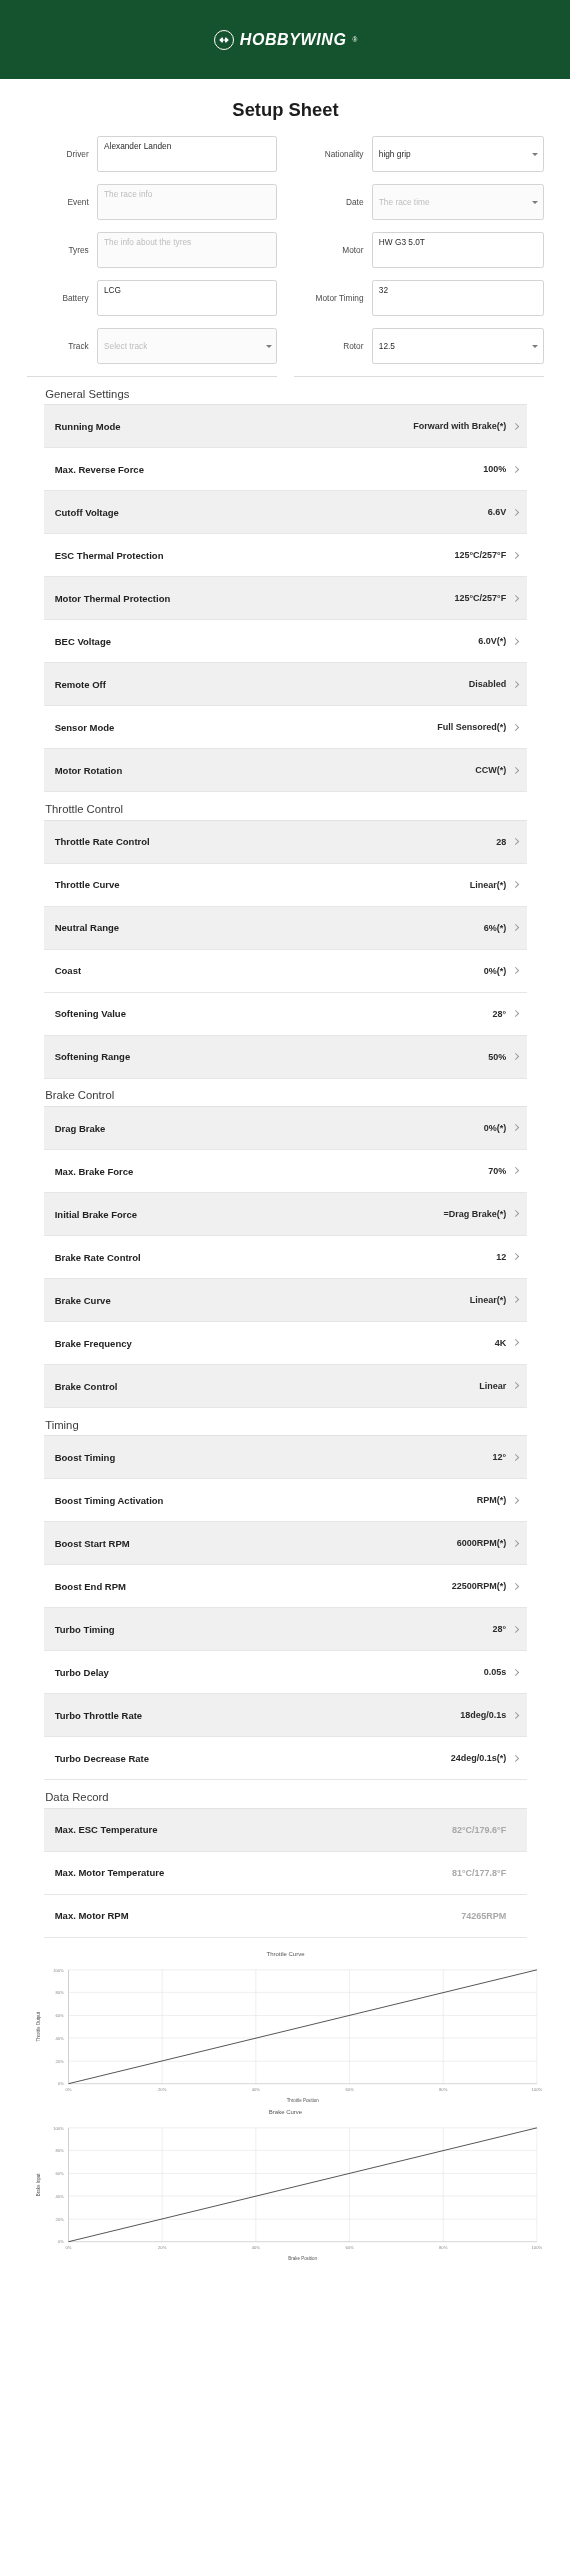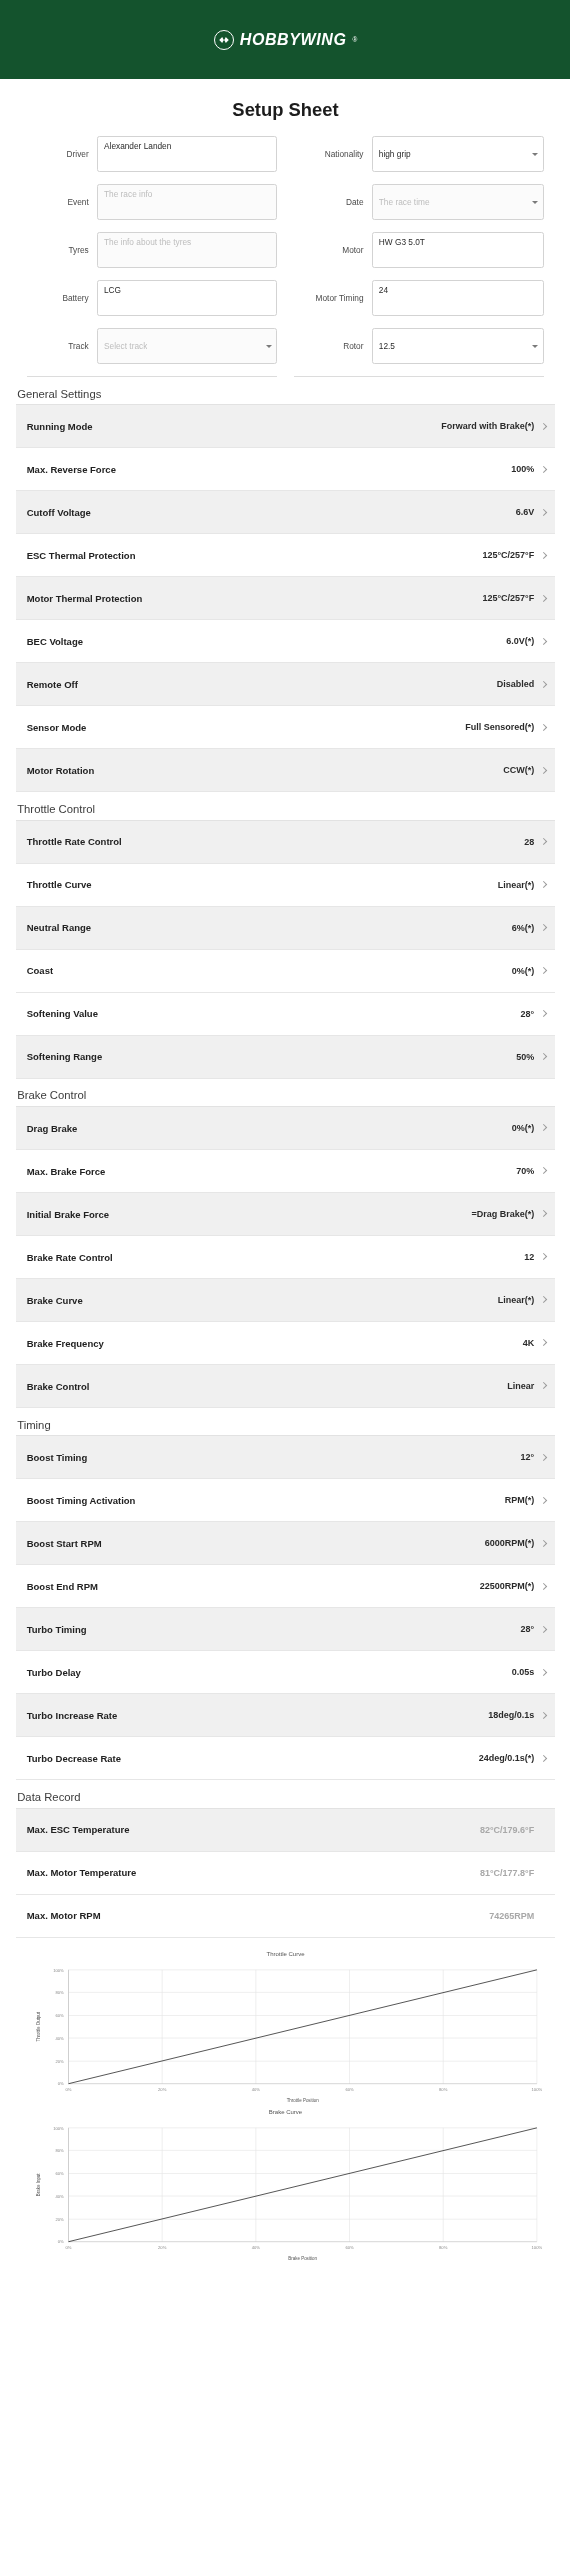--- a/index.html
+++ b/index.html
@@ -110,21 +110,21 @@
     margin-bottom: 8.3px;
   }
   .form-underline .u {
     height: 0.6px;
     background: #dcdcdc;
   }
   .form-underline .u.l { width: 50%; margin-right: 8.3px; }
   .form-underline .u.r { width: 50%; margin-left: 8.3px; }
 
   
-  .section { padding: 0 16px; margin-top: 10.7px; }
+  .section { padding: 0 44px; margin-top: 10.7px; }
   .section-title {
     font-size: 11.3px;
     color: #3c3c3c;
     margin: 0 0 4.7px 1.2px;
   }
   .list {
     border-top: 0.6px solid #e2e2e2;
     font-weight: bold;
   }
   .row {
@@ -236,21 +236,21 @@
       </div>
     </div>
 
     <div class="form-row">
       <div class="fg left">
         <div class="fl">Battery</div>
         <div class="fi">LCG</div>
       </div>
       <div class="fg right">
         <div class="fl r">Motor Timing</div>
-        <div class="fi">24</div>
+        <div class="fi">32</div>
       </div>
     </div>
 
     <div class="form-row">
       <div class="fg left">
         <div class="fl">Track</div>
         <div class="fi select placeholder">
           <span class="val">Select track</span>
           <span class="caret"></span>
         </div>
@@ -423,21 +423,21 @@
             <div class="k">Turbo Timing</div>
             <div class="v">28°</div>
             <span class="chev"></span>
           </div>
           <div class="row">
             <div class="k">Turbo Delay</div>
             <div class="v">0.05s</div>
             <span class="chev"></span>
           </div>
           <div class="row alt">
-            <div class="k">Turbo Increase Rate</div>
+            <div class="k">Turbo Throttle Rate</div>
             <div class="v">18deg/0.1s</div>
             <span class="chev"></span>
           </div>
           <div class="row">
             <div class="k">Turbo Decrease Rate</div>
             <div class="v">24deg/0.1s(*)</div>
             <span class="chev"></span>
           </div>
         </div>
       </div>

